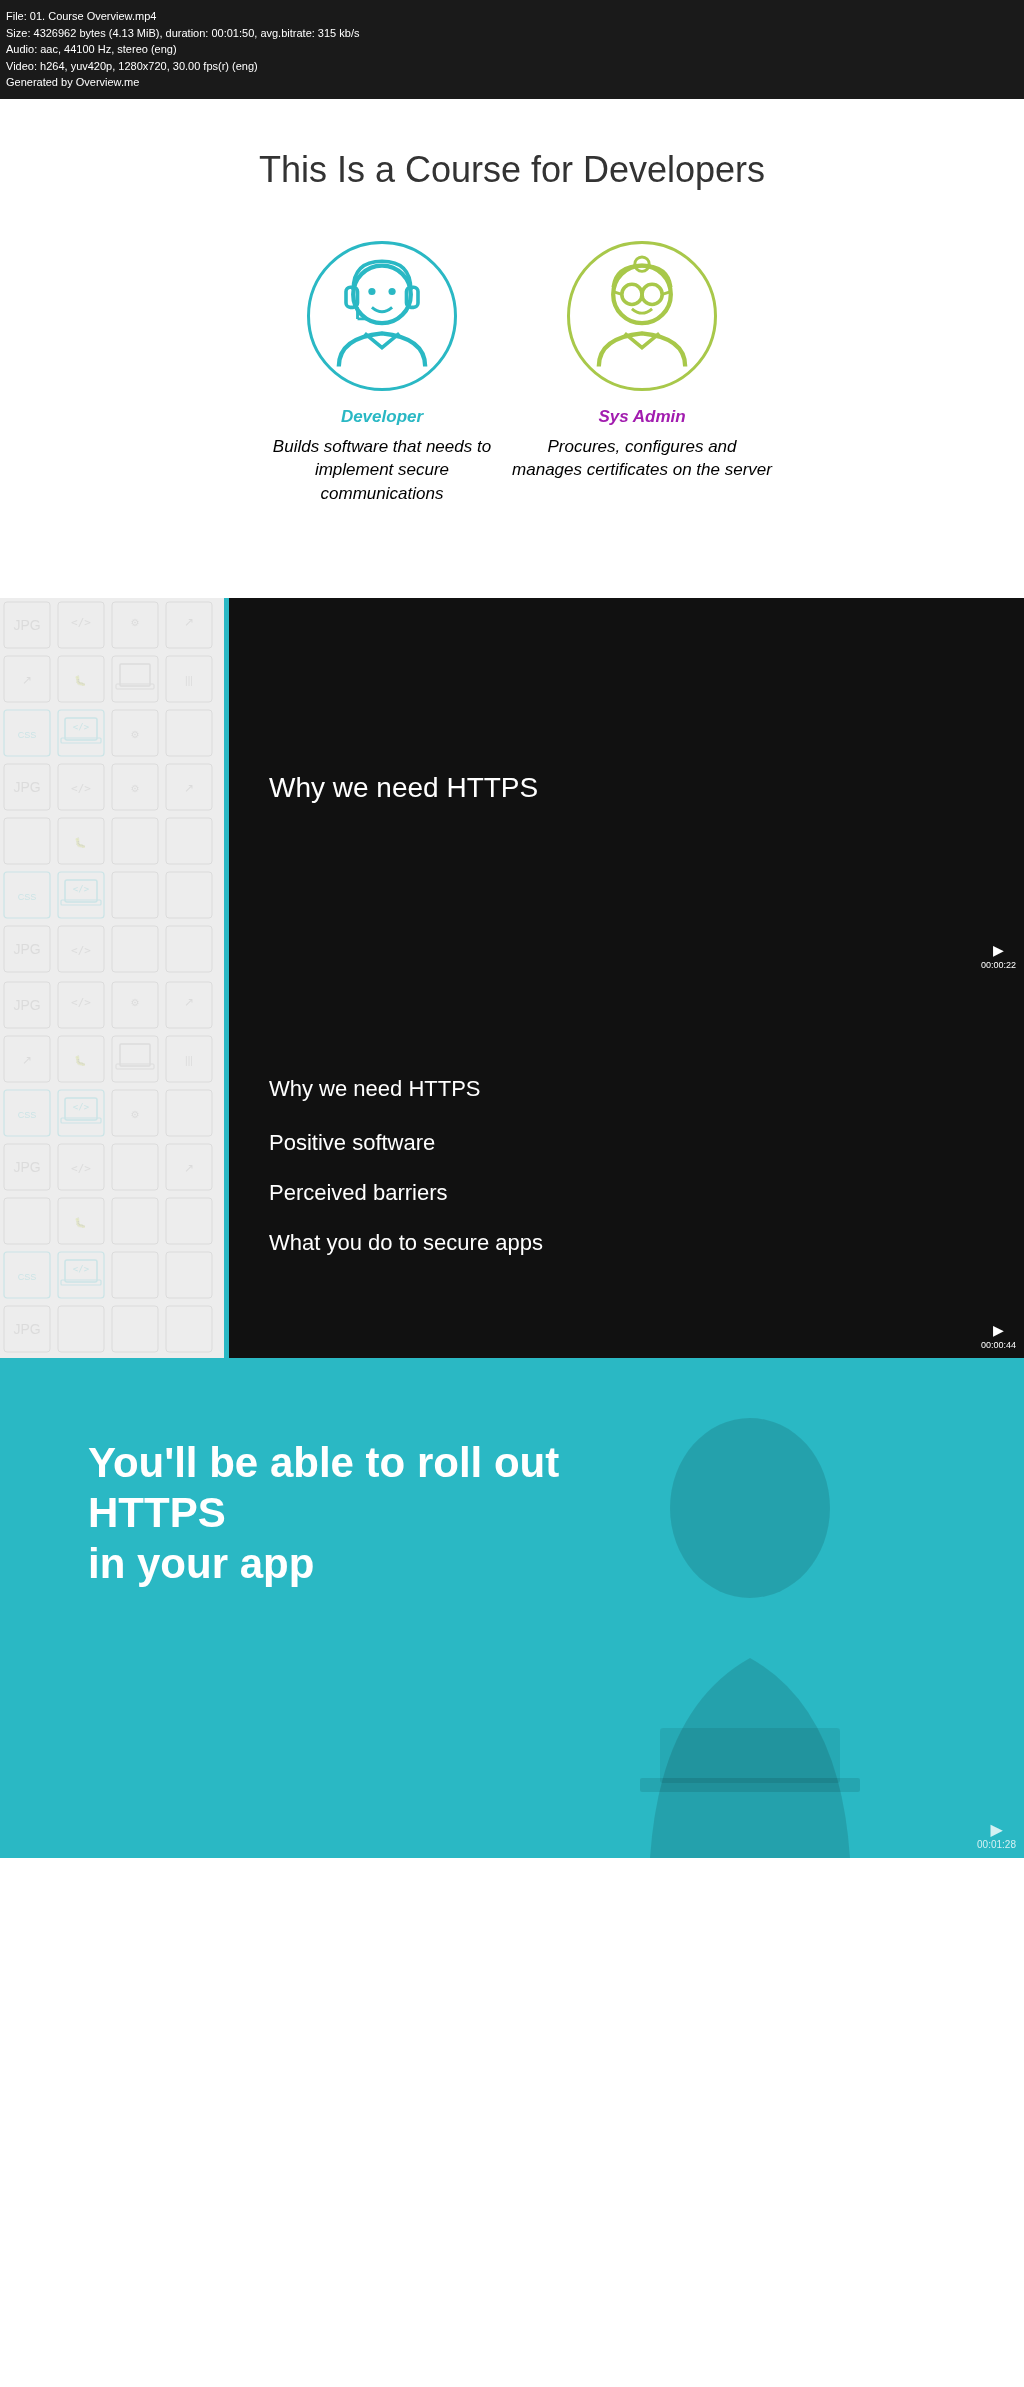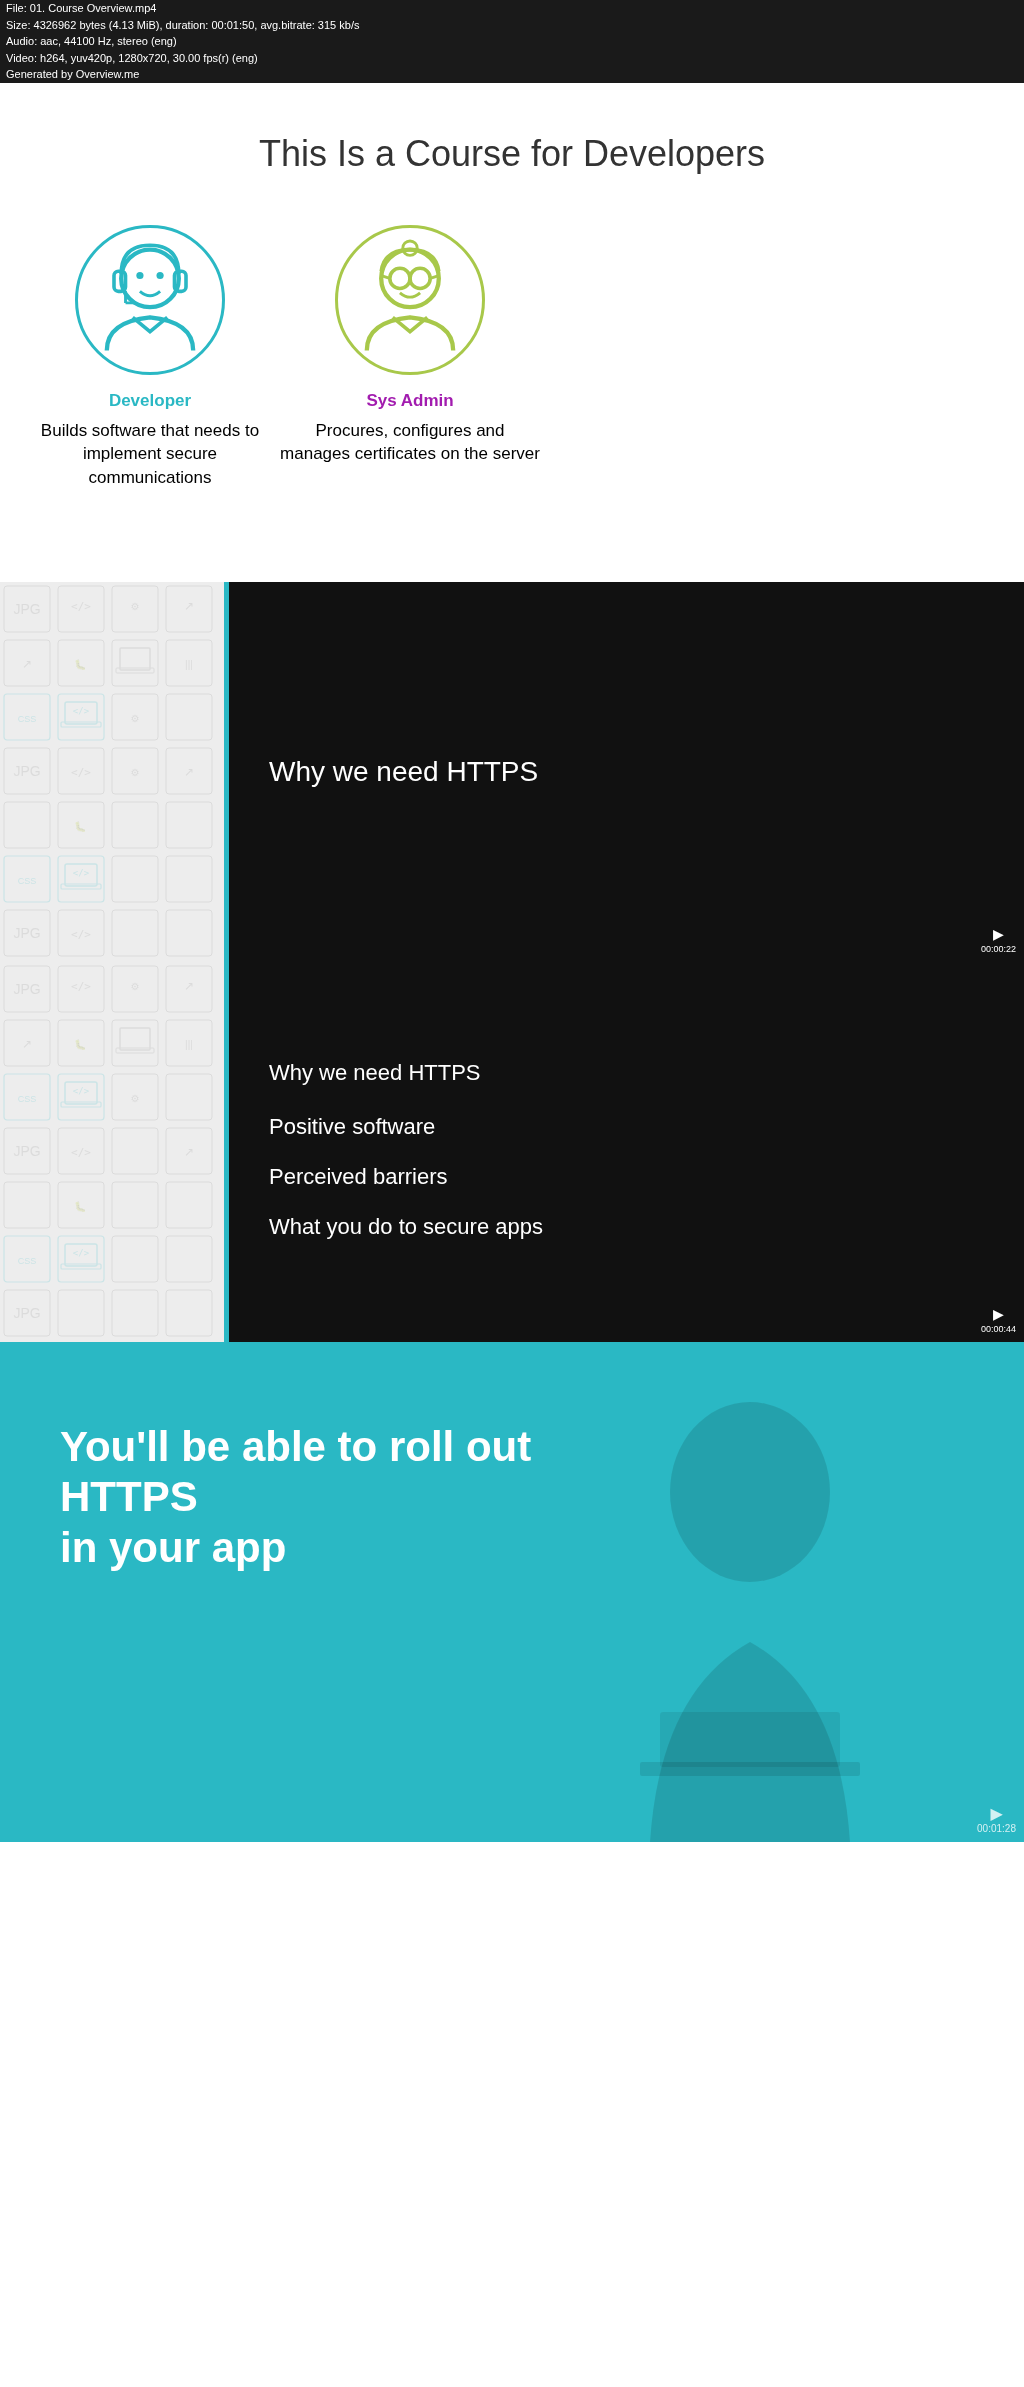--- a/index.html
+++ b/index.html
@@ -8,38 +8,40 @@
       font-family: Arial, sans-serif;
       background: #fff;
       overflow-x: hidden;
     }
 
     
     .file-info-bar {
       background: #1a1a1a;
       color: #fff;
       font-size: 11px;
-      padding: 0 6px;
+      padding: 8px 6px;
       line-height: 1.5;
     }
 
     
     .section-developers {
       background: #fff;
       padding: 50px 20px 92px;
       text-align: center;
     }
     .section-developers h1 {
       font-size: 36px;
       font-weight: 300;
       color: #333;
       margin-bottom: 50px;
     }
     .personas {
       display: flex;
+      justify-content: center;
+      font-style: italic;
     }
     .persona {
       display: flex;
       flex-direction: column;
       align-items: center;
       max-width: 260px;
     }
     .persona-circle {
       width: 150px;
       height: 150px;
@@ -132,21 +134,21 @@
       margin-bottom: 28px;
     }
 
     
     .section-teal {
       background: #2ab8c4;
       width: 100%;
       min-height: 500px;
       position: relative;
       overflow: hidden;
-      padding: 80px 60px 60px;
+      padding: 80px 88px 60px;
     }
     .section-teal-content {
       position: relative;
       z-index: 2;
     }
     .teal-heading {
       color: #fff;
       font-size: 42px;
       font-weight: 900;
       line-height: 1.2;

